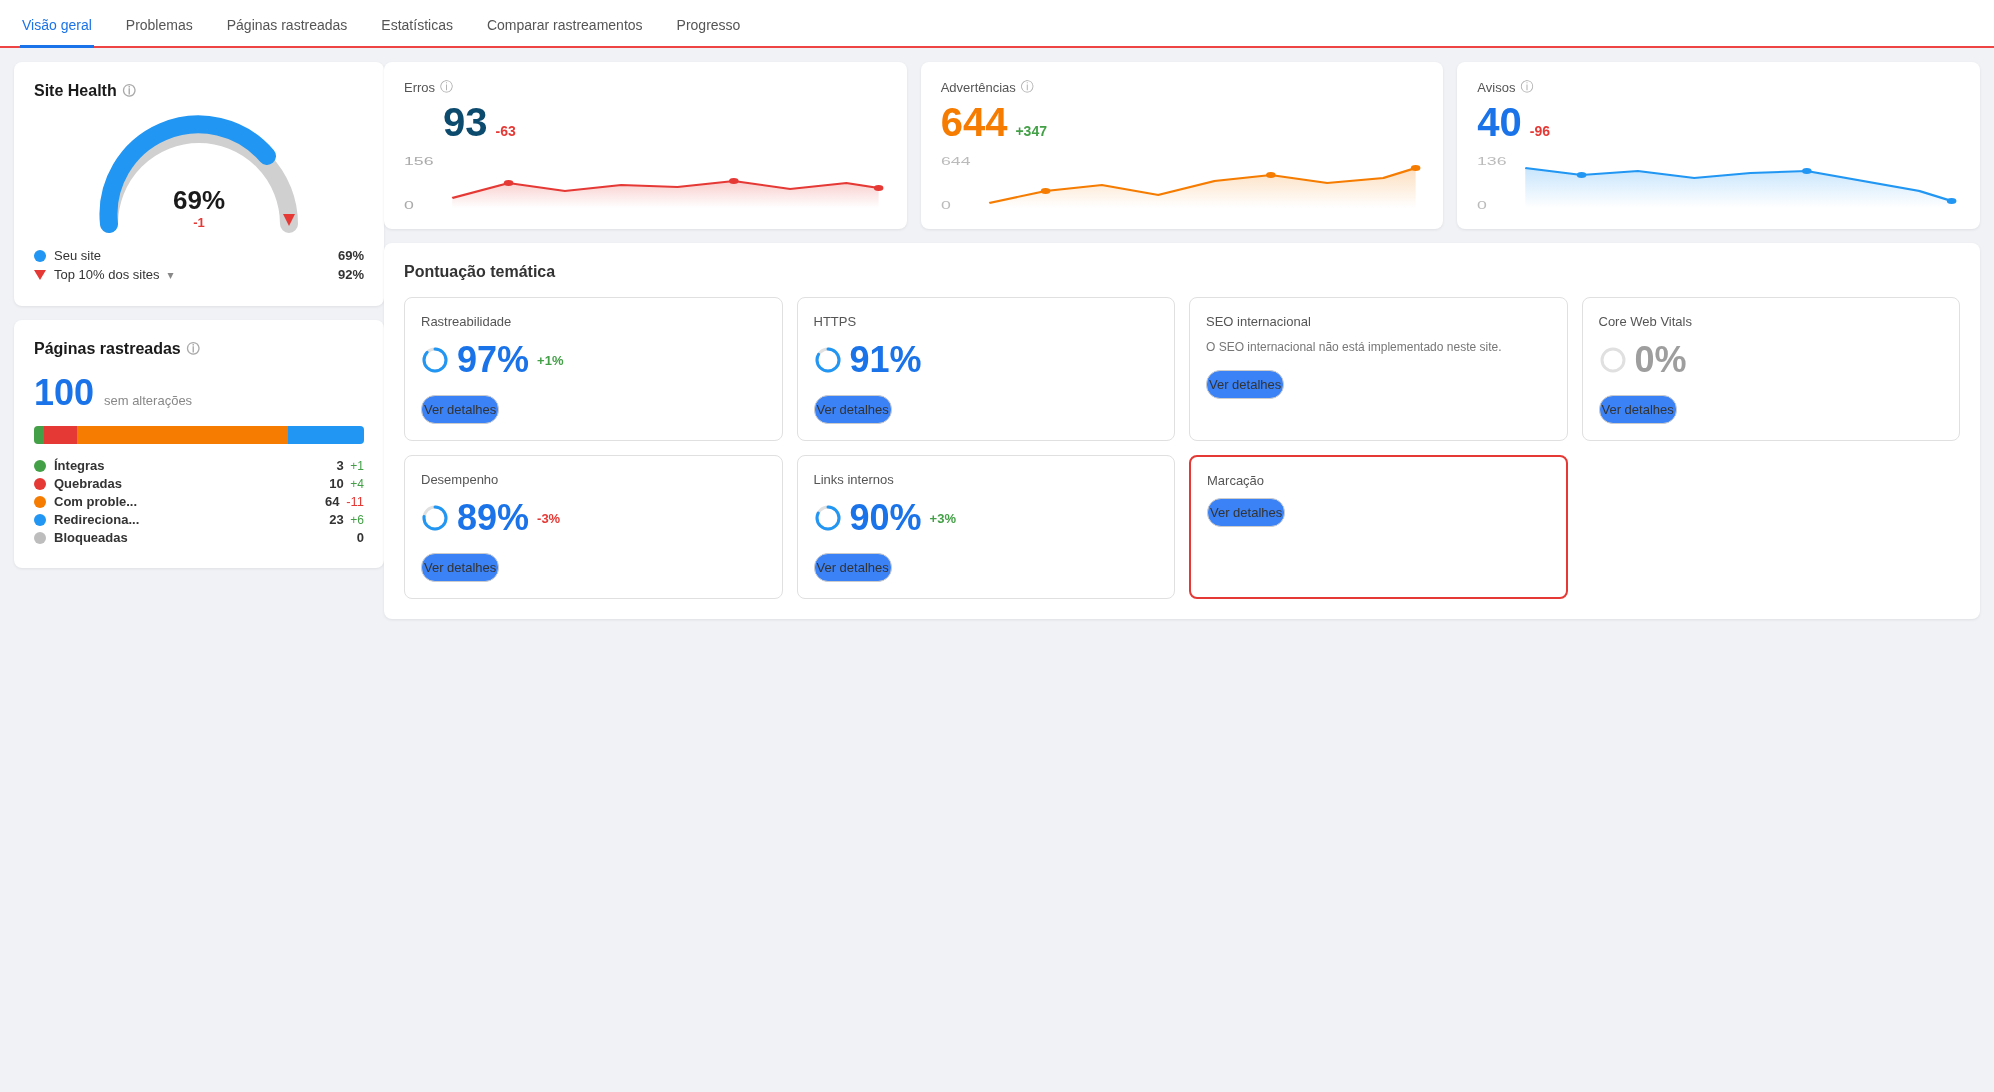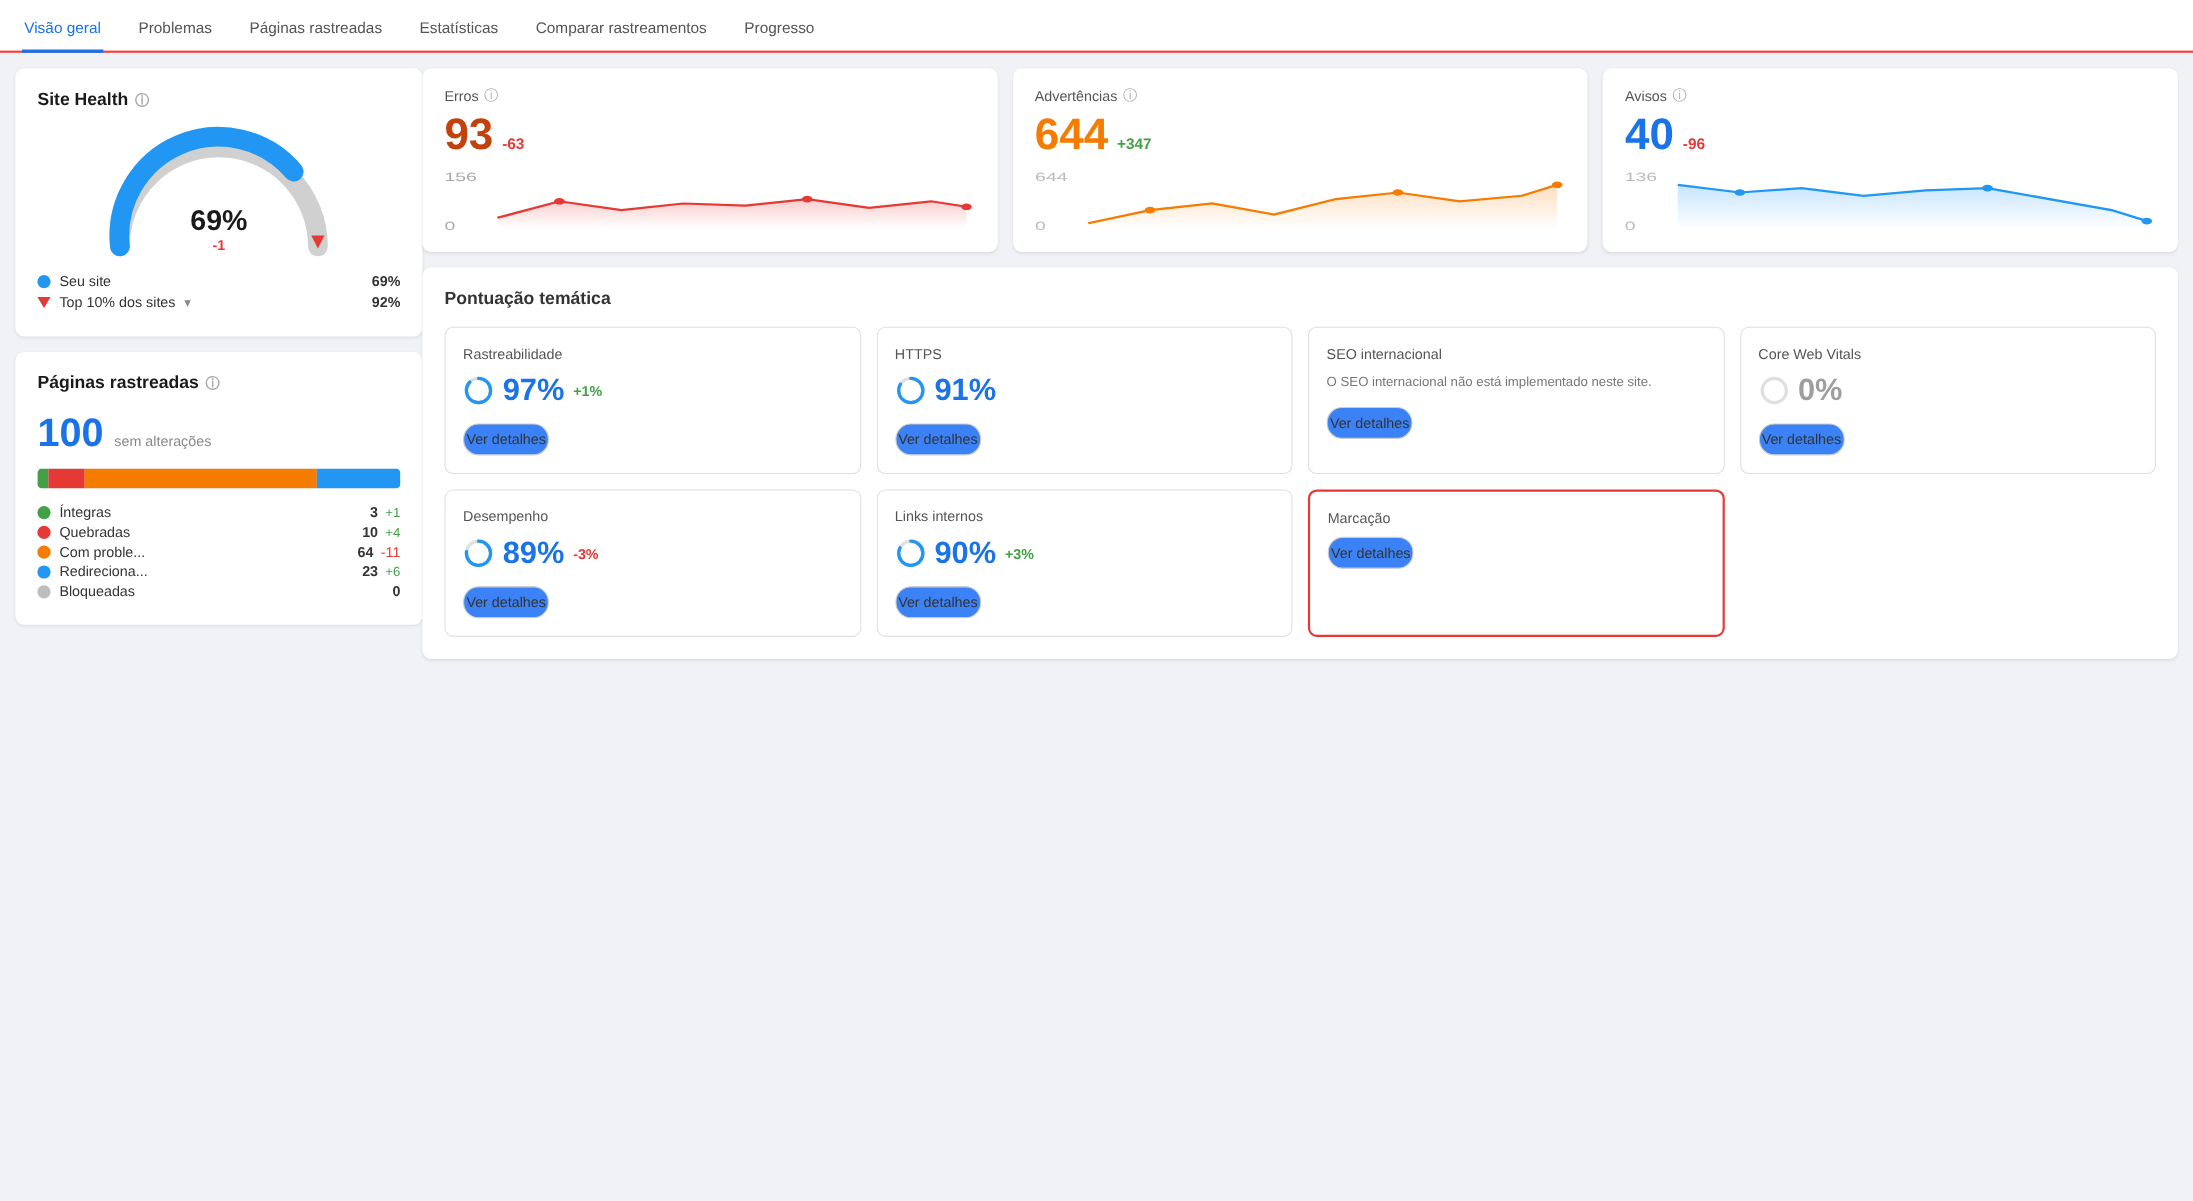--- a/index.html
+++ b/index.html
@@ -143,20 +143,21 @@
       display: flex;
       align-items: center;
       justify-content: space-between;
       font-size: 13px;
       margin: 3px 0;
     }
     .stat-left {
       display: flex;
       align-items: center;
       gap: 8px;
+      font-weight: bold;
     }
     .stat-val {
       font-weight: 600;
     }
     .stat-delta-pos { color: #43a047; font-size: 12px; margin-left: 3px; }
     .stat-delta-neg { color: #e53935; font-size: 13px; margin-left: 3px; }
 
     
     .right-col {
       flex: 1;
@@ -188,21 +189,21 @@
     .metric-value-row {
       display: flex;
       align-items: baseline;
       gap: 8px;
       margin-bottom: 8px;
     }
     .metric-num {
       font-size: 40px;
       font-weight: 800;
     }
-    .metric-num.red { color: #c2410c; }
+    .metric-num.red { color: #0c4a6e; margin-left: 39px; }
     .metric-num.orange { color: #f57c00; }
     .metric-num.blue { color: #1a73e8; }
     .metric-delta {
       font-size: 14px;
       font-weight: 600;
     }
     .metric-delta.neg { color: #e53935; }
     .metric-delta.pos { color: #43a047; }
 
     
@@ -247,21 +248,21 @@
       margin-bottom: 10px;
       font-weight: 500;
     }
     .theme-score-row {
       display: flex;
       align-items: center;
       gap: 8px;
       margin-bottom: 14px;
     }
     .theme-pct {
-      font-size: 28px;
+      font-size: 36px;
       font-weight: 800;
       color: #1a73e8;
     }
     .theme-pct.gray { color: #9e9e9e; }
     .theme-delta {
       font-size: 13px;
       font-weight: 600;
     }
     .theme-delta.pos { color: #43a047; }
     .theme-delta.neg { color: #e53935; }

